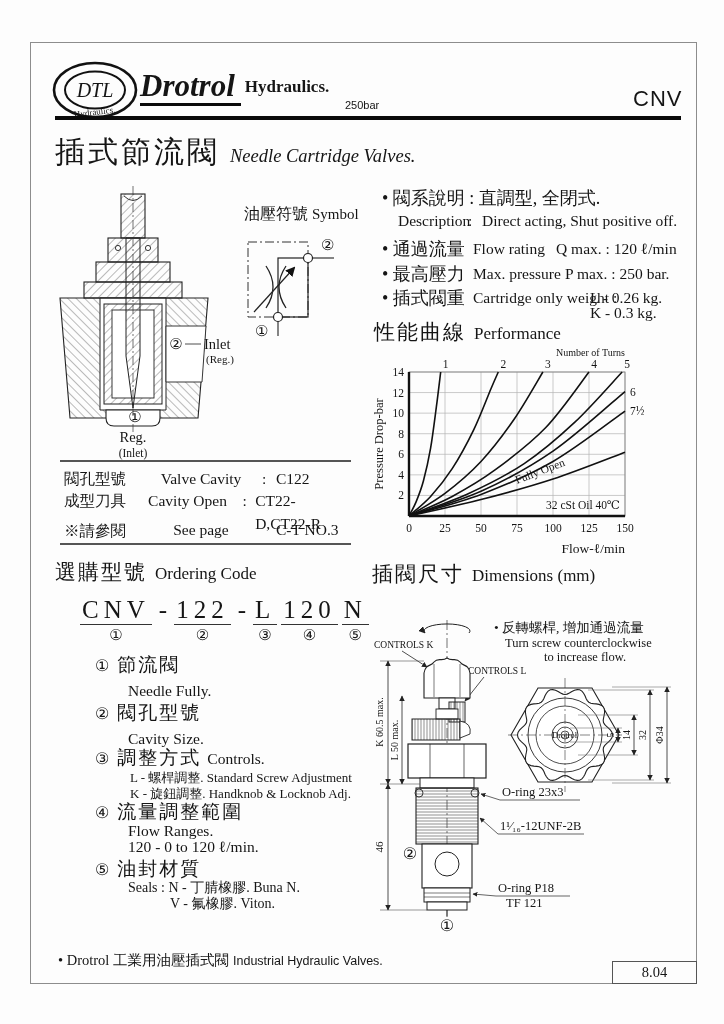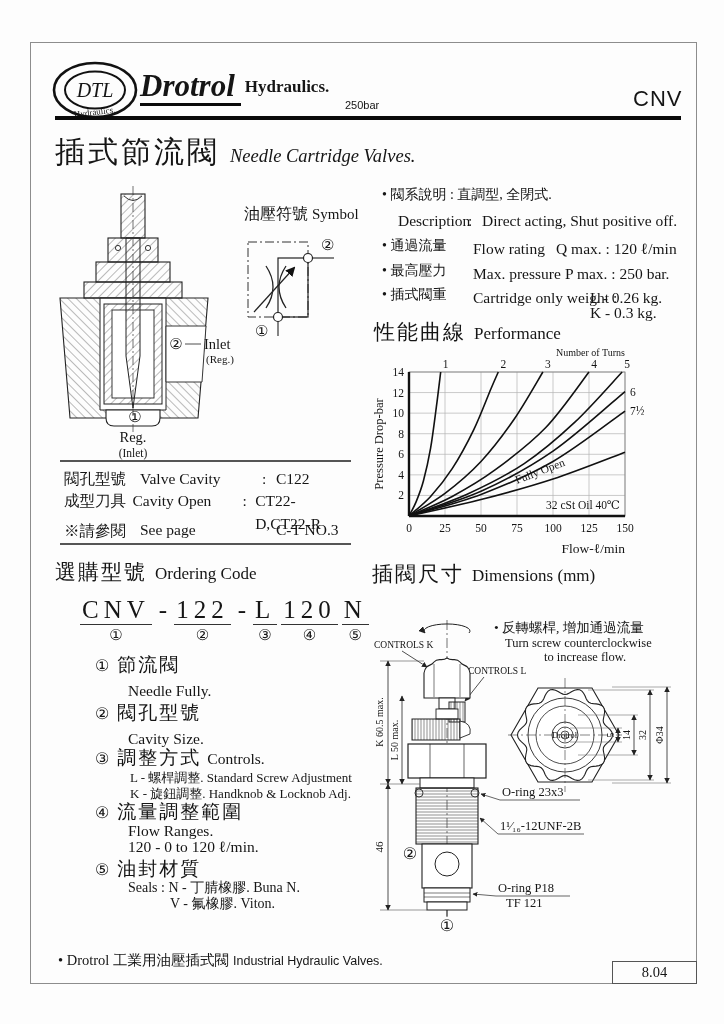--- a/index.html
+++ b/index.html
@@ -8,27 +8,27 @@
   .abs{position:absolute;}
   .border-box{position:absolute;left:30px;top:42px;width:665px;height:940px;
               border:1px solid #8d8d8d;background:transparent;}
   .rule-thick{position:absolute;left:55px;top:116px;width:626px;height:4px;background:#0a0a0a;}
   .brand{font-style:italic;font-weight:bold;font-size:31px;border-bottom:3px solid #0a0a0a;padding:0 6px 0 0;line-height:1.05;}
   .brand-suffix{font-weight:bold;font-size:17px;margin-left:4px;vertical-align:4px;}
   .title-zh{font-size:30px;letter-spacing:3px;}
   .title-en{font-size:18.5px;margin-left:10px;font-style:italic;}
   .sec-zh{font-size:21px;letter-spacing:2px;}
   .sec-en{font-size:17px;margin-left:8px;}
-  .spec-zh{font-size:14px;}
+  .spec-zh{font-size:18px;}
   .spec-en{font-size:15.5px;}
   .cavity{position:absolute;left:60px;top:460px;width:287px;
           border-top:2px solid #555;border-bottom:2px solid #555;padding:6px 0 8px 4px;}
   .cav-row{display:flex;font-size:15.5px;line-height:1.45;}
   .cav-zh{width:76px;}
-  .cav-en{width:122px;}
+  .cav-en{width:122px;text-align:center;}
   .cav-sep{width:14px;}
   .note-row{position:absolute;left:64px;top:518px;display:flex;font-size:15.5px;}
   .code-seg{display:inline-block;text-align:center;vertical-align:top;}
   .code-txt{font-size:25px;letter-spacing:5px;border-bottom:1.3px solid #333;padding:0 2px;display:block;line-height:1.1;}
   .code-num{font-size:15px;display:block;margin-top:1px;letter-spacing:0;}
   .code-dash{font-size:25px;display:inline-block;vertical-align:top;margin:0 7px;line-height:1.1;}
   .ord-num{font-size:16px;margin-right:8px;}
   .ord-zh{font-size:19px;letter-spacing:2px;}
   .ord-en{font-size:15.5px;}
   .ord-sub{font-size:13px;}

